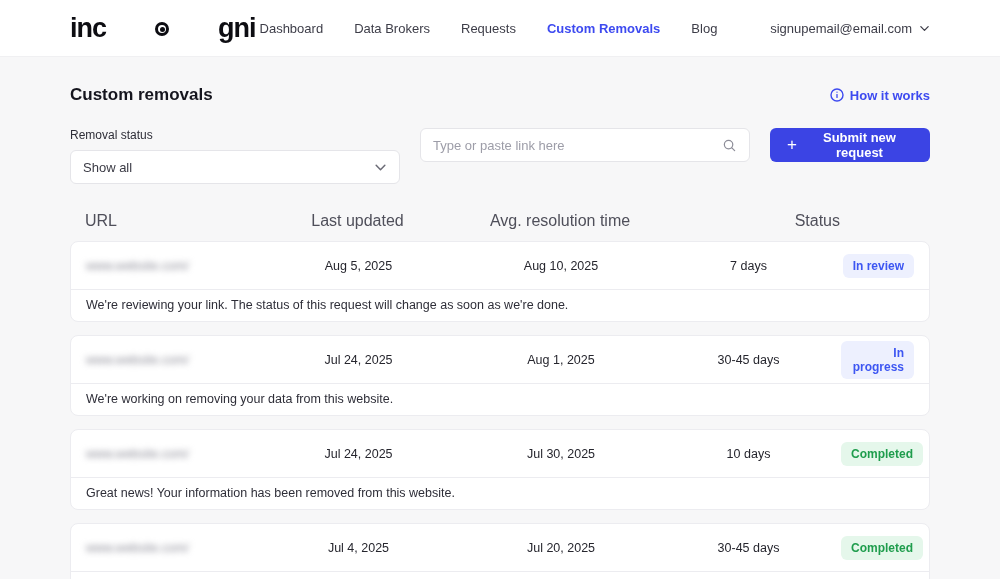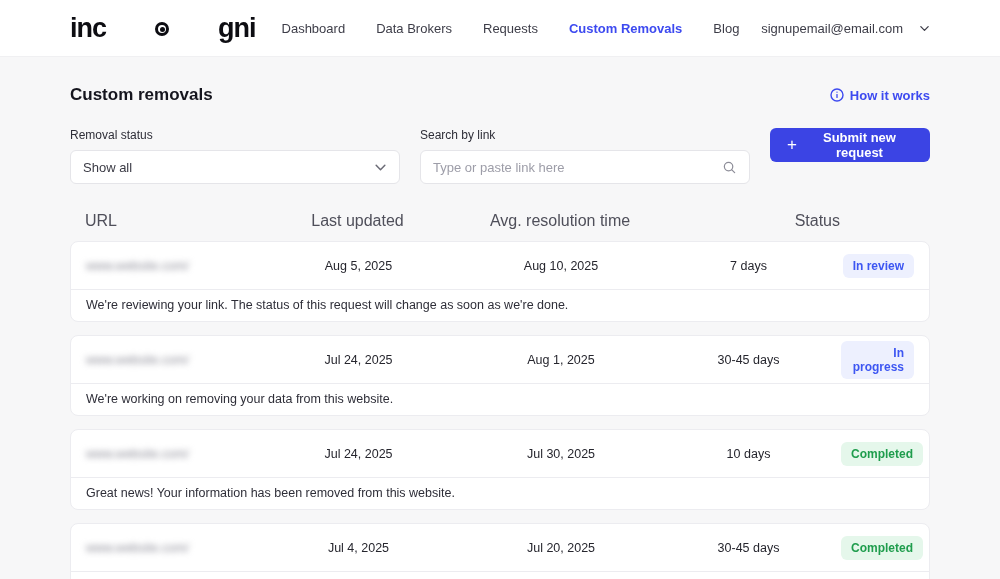--- a/index.html
+++ b/index.html
@@ -21,24 +21,24 @@
     line-height:1;
   }
   .logo-o {
     display:inline-block; width:14px; height:14px; border:3px solid #0d0d12;
     border-radius:50%; position:relative; margin:0 1px; top:1px;
   }
   .logo-o::after {
     content:''; position:absolute; inset:0; margin:auto; width:5px; height:5px;
     border-radius:50%; background:#0d0d12;
   }
-  .nav { display:flex; gap:31px; margin-left:26px; }
+  .nav { display:flex; gap:31px; margin-left:4px; }
   .nav-item { font-size:13px; color:#3d3d48; cursor:pointer; }
   .nav-item.active { color:#3d4af0; font-weight:bold; }
-  .account { margin-left:auto; display:flex; align-items:center; gap:16px; cursor:pointer; }
+  .account { margin-left:auto; display:flex; align-items:center; gap:7px; cursor:pointer; }
   .account-email { font-size:13px; color:#3d3d48; }
   .chev { width:11px; height:11px; }
 
   
   .main { padding:28px 70px 0 70px; }
   .title-row { display:flex; align-items:center; justify-content:space-between; }
   .page-title { font-size:17px; font-weight:bold; color:#15151e; }
   .how-link { display:flex; align-items:center; gap:6px; color:#3d4af0; font-size:13px; font-weight:bold; cursor:pointer; }
 
   
@@ -136,21 +136,20 @@
       <div class="field">
         <label class="field-label">Removal status</label>
         <div class="control select-control">
           <span>Show all</span>
           <svg width="13" height="13" viewBox="0 0 12 12" fill="none">
             <path d="M2 4 L6 8 L10 4" stroke="#6b6b76" stroke-width="1.4" stroke-linecap="round" stroke-linejoin="round"></path>
           </svg>
         </div>
       </div>
       <div class="field">
-        <label class="field-label">Search by link</label>
         <div class="control search-control">
           <input type="text" placeholder="Type or paste link here" style="">
           <svg width="15" height="15" viewBox="0 0 16 16" fill="none">
             <circle cx="7" cy="7" r="4.5" stroke="#8d8d98" stroke-width="1.3"></circle>
             <path d="M10.5 10.5 L13.5 13.5" stroke="#8d8d98" stroke-width="1.3" stroke-linecap="round"></path>
           </svg>
         </div>
       </div>
       <button class="submit-btn">
         <span class="plus">+</span>

